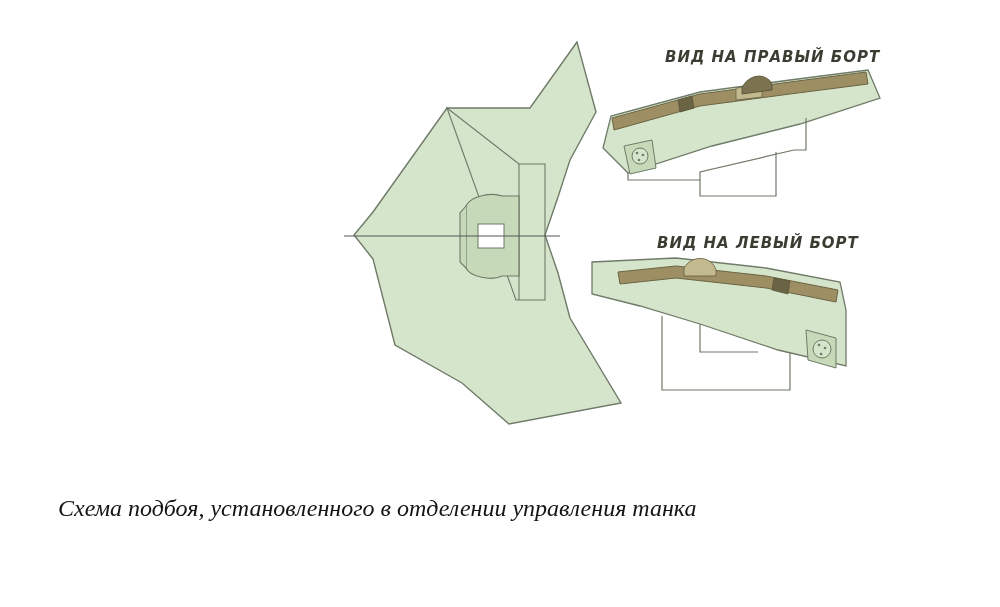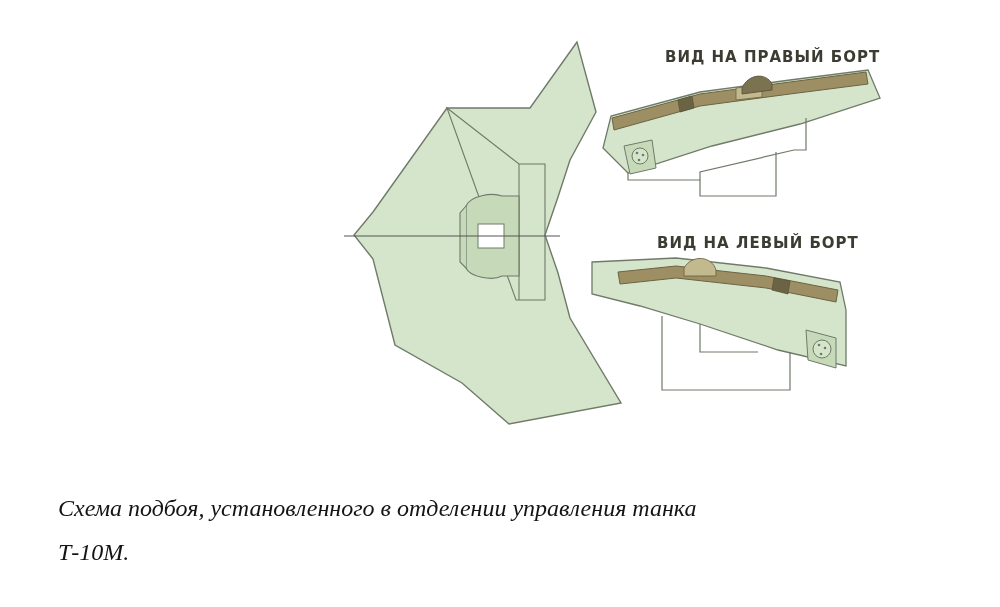--- a/index.html
+++ b/index.html
@@ -14,20 +14,21 @@
     overflow: hidden;
     font-family: "Liberation Serif", serif;
   }
 
   #diagram-wrap {
     position: absolute;
     left: 0;
     top: 0;
     width: 1000px;
     height: 470px;
+    font-style: italic;
   }
 
   #diagram-svg {
     display: block;
   }
 
   .label-text {
     font-family: "DejaVu Sans", sans-serif;
     font-size: 15px;
     font-weight: bold;
@@ -191,14 +192,13 @@
       <circle cx="819" cy="345" r="1.3" fill="#6f7a68"></circle>
       <circle cx="825" cy="348" r="1.3" fill="#6f7a68"></circle>
       <circle cx="821" cy="354" r="1.3" fill="#6f7a68"></circle>
     </g>
 
   </svg>
 </div>
 
 <div id="caption-block">
   <div class="caption-line">Схема подбоя, установленного в отделении управления танка</div>
-  <div class="caption-line">Т-10М.</div>
 </div>
 
 </body></html>

